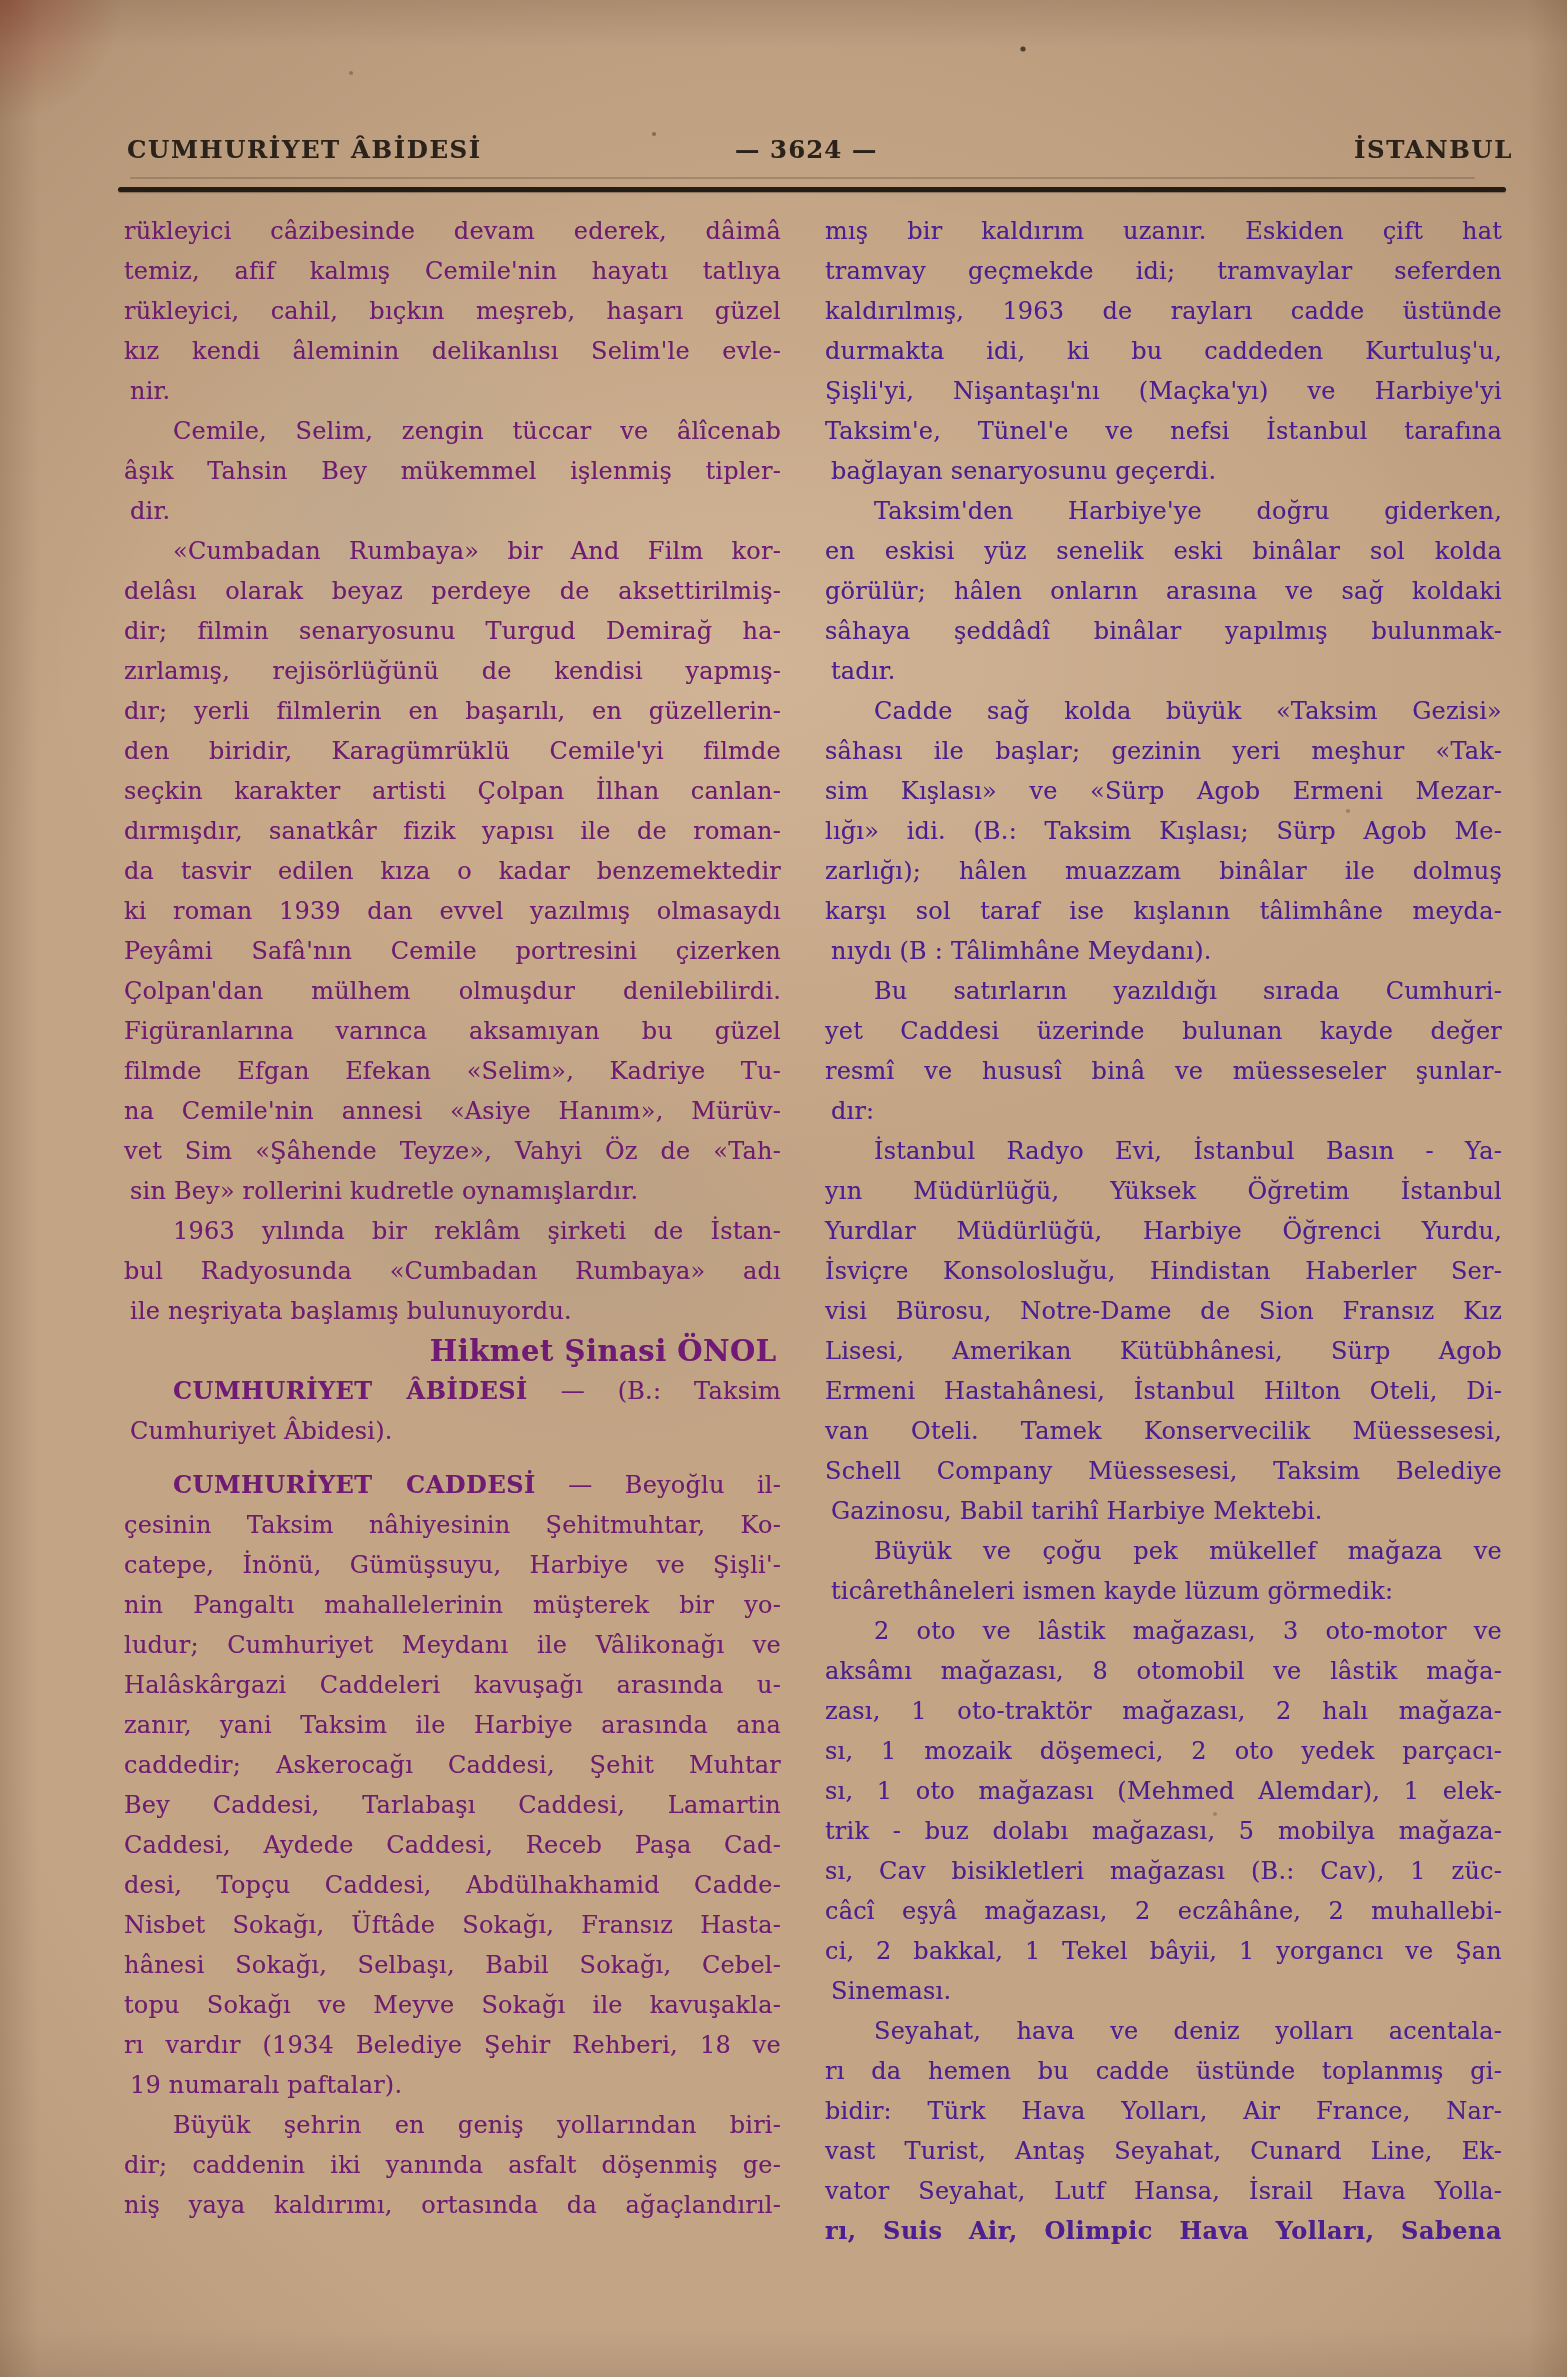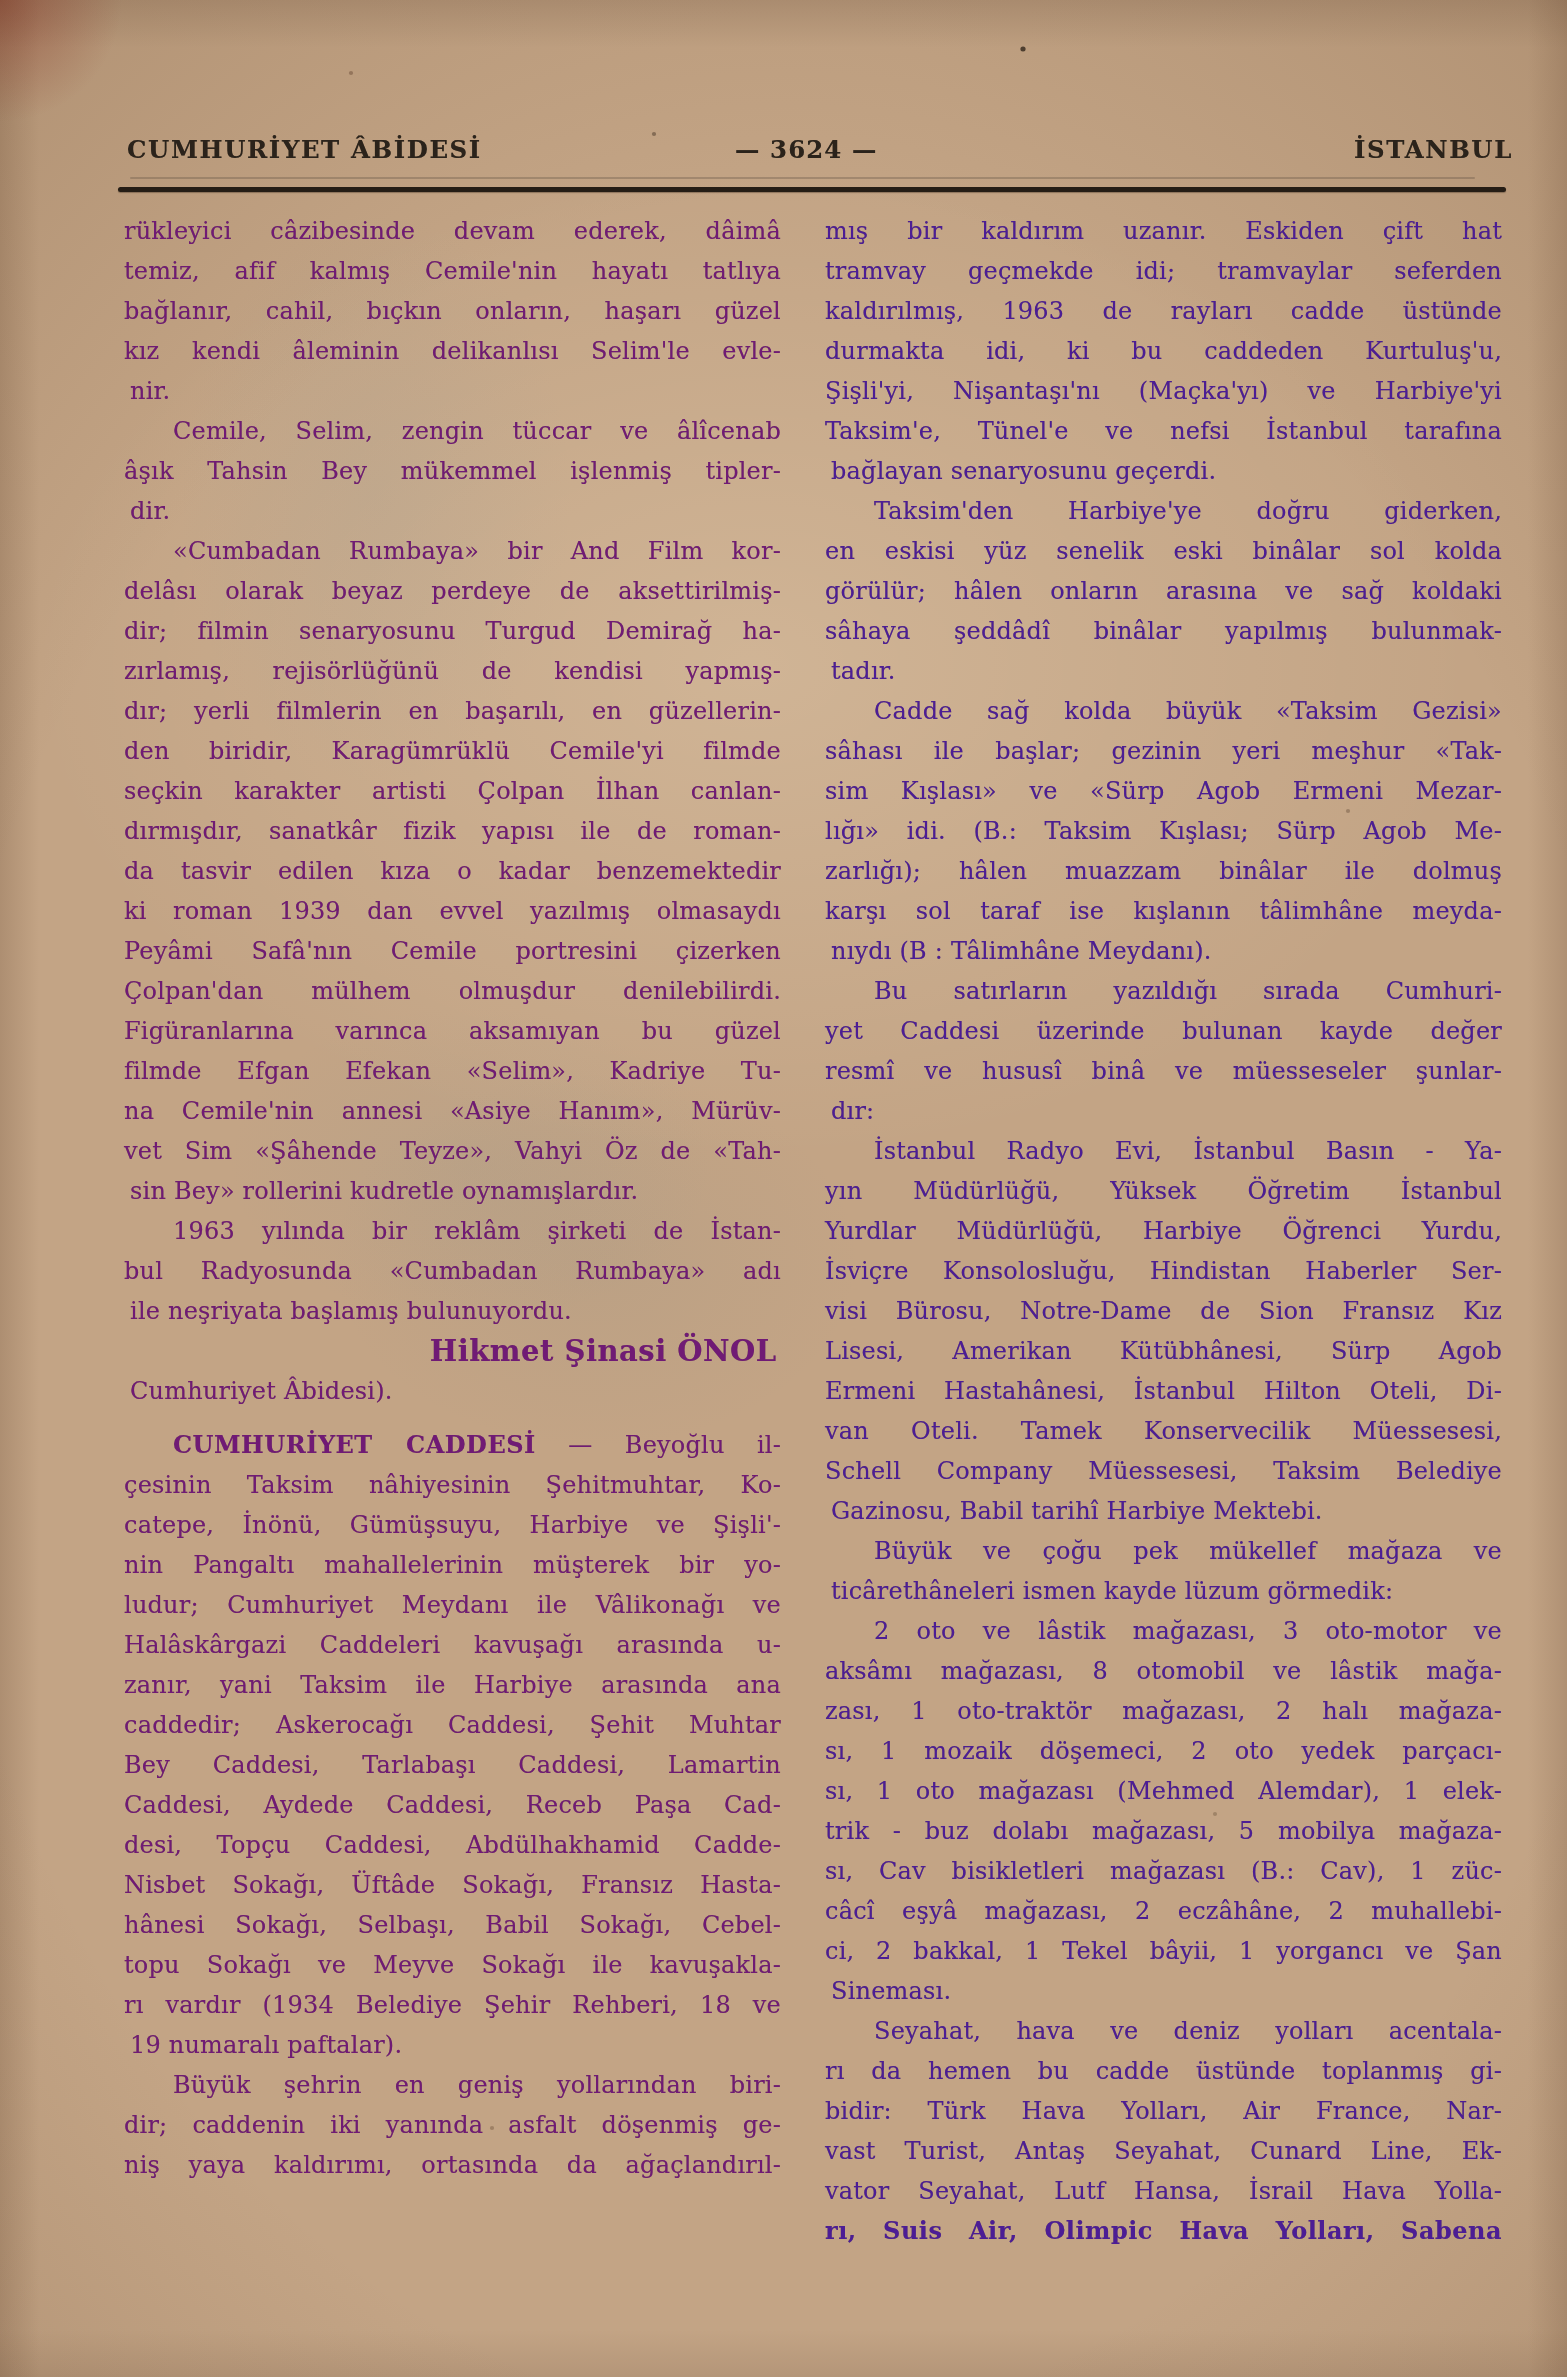--- a/index.html
+++ b/index.html
@@ -75,21 +75,21 @@
 <div class="hdr" id="page-number">— 3624 —</div>
 <div class="hdr" id="header-right">İSTANBUL</div>
 
 <div class="rule-echo"></div>
 <div class="rule"></div>
 
 <div class="col" id="col-left" style="color: #701a75;">
     <div class="para">
       <div class="line"><span>rükleyici câzibesinde devam ederek, dâimâ</span></div>
       <div class="line"><span>temiz, afif kalmış Cemile'nin hayatı tatlıya</span></div>
-      <div class="line"><span>bağlanır, cahil, bıçkın onların, haşarı güzel</span></div>
+      <div class="line"><span>rükleyici, cahil, bıçkın meşreb, haşarı güzel</span></div>
       <div class="line"><span>kız kendi âleminin delikanlısı Selim'le evle-</span></div>
       <div class="line end"><span>nir.</span></div>
     </div>
     <div class="para">
       <div class="line indent"><span>Cemile, Selim, zengin tüccar ve âlîcenab</span></div>
       <div class="line"><span>âşık Tahsin Bey mükemmel işlenmiş tipler-</span></div>
       <div class="line end"><span>dir.</span></div>
     </div>
     <div class="para">
       <div class="line indent"><span>«Cumbadan Rumbaya» bir And Film kor-</span></div>
@@ -112,20 +112,21 @@
     </div>
     <div class="para">
       <div class="line indent"><span>1963 yılında bir reklâm şirketi de İstan-</span></div>
       <div class="line"><span>bul Radyosunda  «Cumbadan Rumbaya» adı</span></div>
       <div class="line end"><span>ile neşriyata başlamış bulunuyordu.</span></div>
     </div>
     <div class="para right-align">
       <div class="line end"><span class="bold">Hikmet Şinasi ÖNOL</span></div>
     </div>
     <div class="para">
+      <div class="line indent"><span class="bold">CUMHURİYET ÂBİDESİ</span><span> — (B.: Taksim</span></div>
       <div class="line end"><span>Cumhuriyet Âbidesi).</span></div>
     </div>
     <div class="para" style="margin-top: 14px;">
       <div class="line indent"><span class="bold">CUMHURİYET CADDESİ</span><span> — Beyoğlu il-</span></div>
       <div class="line"><span>çesinin Taksim nâhiyesinin Şehitmuhtar, Ko-</span></div>
       <div class="line"><span>catepe, İnönü, Gümüşsuyu, Harbiye ve Şişli'-</span></div>
       <div class="line"><span>nin Pangaltı mahallelerinin müşterek bir yo-</span></div>
       <div class="line"><span>ludur; Cumhuriyet Meydanı ile Vâlikonağı ve</span></div>
       <div class="line"><span>Halâskârgazi Caddeleri kavuşağı arasında u-</span></div>
       <div class="line"><span>zanır, yani Taksim ile Harbiye arasında ana</span></div>

